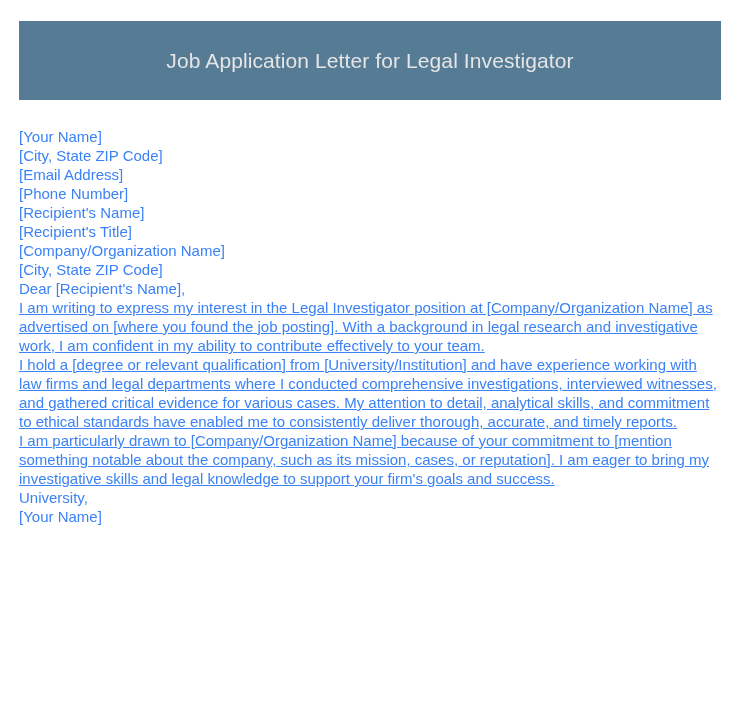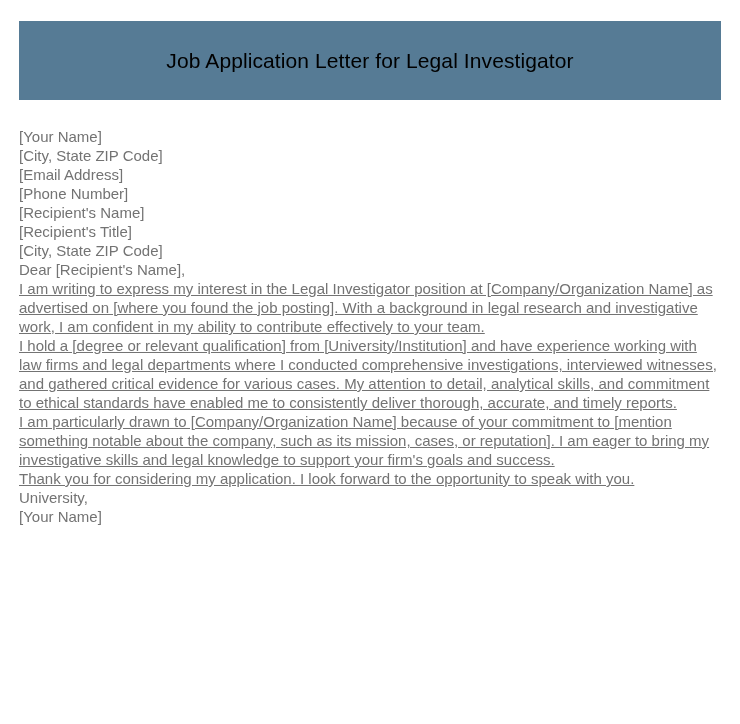--- a/index.html
+++ b/index.html
@@ -28,35 +28,35 @@
     top: 21px;
     width: 702px;
     height: 79px;
     background: #567b95;
     display: flex;
     align-items: center;
     justify-content: center;
     box-sizing: border-box;
   }
   .doc-header-title {
-    color: #000000;
+    color: #e5e5e5;
     font-family: "Liberation Sans", sans-serif;
     font-size: 21px;
     font-weight: 400;
     line-height: 1.2;
     text-align: center;
     letter-spacing: 0.1px;
     white-space: nowrap;
   }
   .letter-body {
     position: absolute;
     left: 19px;
     top: 127px;
     width: 704px;
-    color: #737373;
+    color: #3b82f6;
     font-family: "Liberation Sans", sans-serif;
     font-size: 15px;
     line-height: 19px;
     text-align: left;
   }
   .letter-line {
     display: block;
     white-space: nowrap;
   }
   .letter-para {
@@ -80,27 +80,27 @@
     <div>
       <span class="letter-line">[Your Name]</span>
       <span class="letter-line">[City, State ZIP Code]</span>
       <span class="letter-line">[Email Address]</span>
       <span class="letter-line">[Phone Number]</span>
     </div>
 
     <div>
       <span class="letter-line">[Recipient's Name]</span>
       <span class="letter-line">[Recipient's Title]</span>
+      <span class="letter-line">[Company/Organization Name]</span>
       <span class="letter-line">[City, State ZIP Code]</span>
     </div>
 
     <span class="letter-line">Dear [Recipient's Name],</span>
 
     <p class="letter-para">I am writing to express my interest in the Legal Investigator position at [Company/Organization Name] as advertised on [where you found the job posting]. With a background in legal research and investigative work, I am confident in my ability to contribute effectively to your team.</p>
     <p class="letter-para">I hold a [degree or relevant qualification] from [University/Institution] and have experience working with law firms and legal departments where I conducted comprehensive investigations, interviewed witnesses, and gathered critical evidence for various cases. My attention to detail, analytical skills, and commitment to ethical standards have enabled me to consistently deliver thorough, accurate, and timely reports.</p>
     <p class="letter-para">I am particularly drawn to [Company/Organization Name] because of your commitment to [mention something notable about the company, such as its mission, cases, or reputation]. I am eager to bring my investigative skills and legal knowledge to support your firm's goals and success.</p>
-    <p class="letter-para">Thank you for considering my application. I look forward to the opportunity to speak with you.</p>
 
     <span class="letter-line">University,</span>
     <span class="letter-line">[Your Name]</span>
 
   </div>
 </div>
 
 </body></html>

